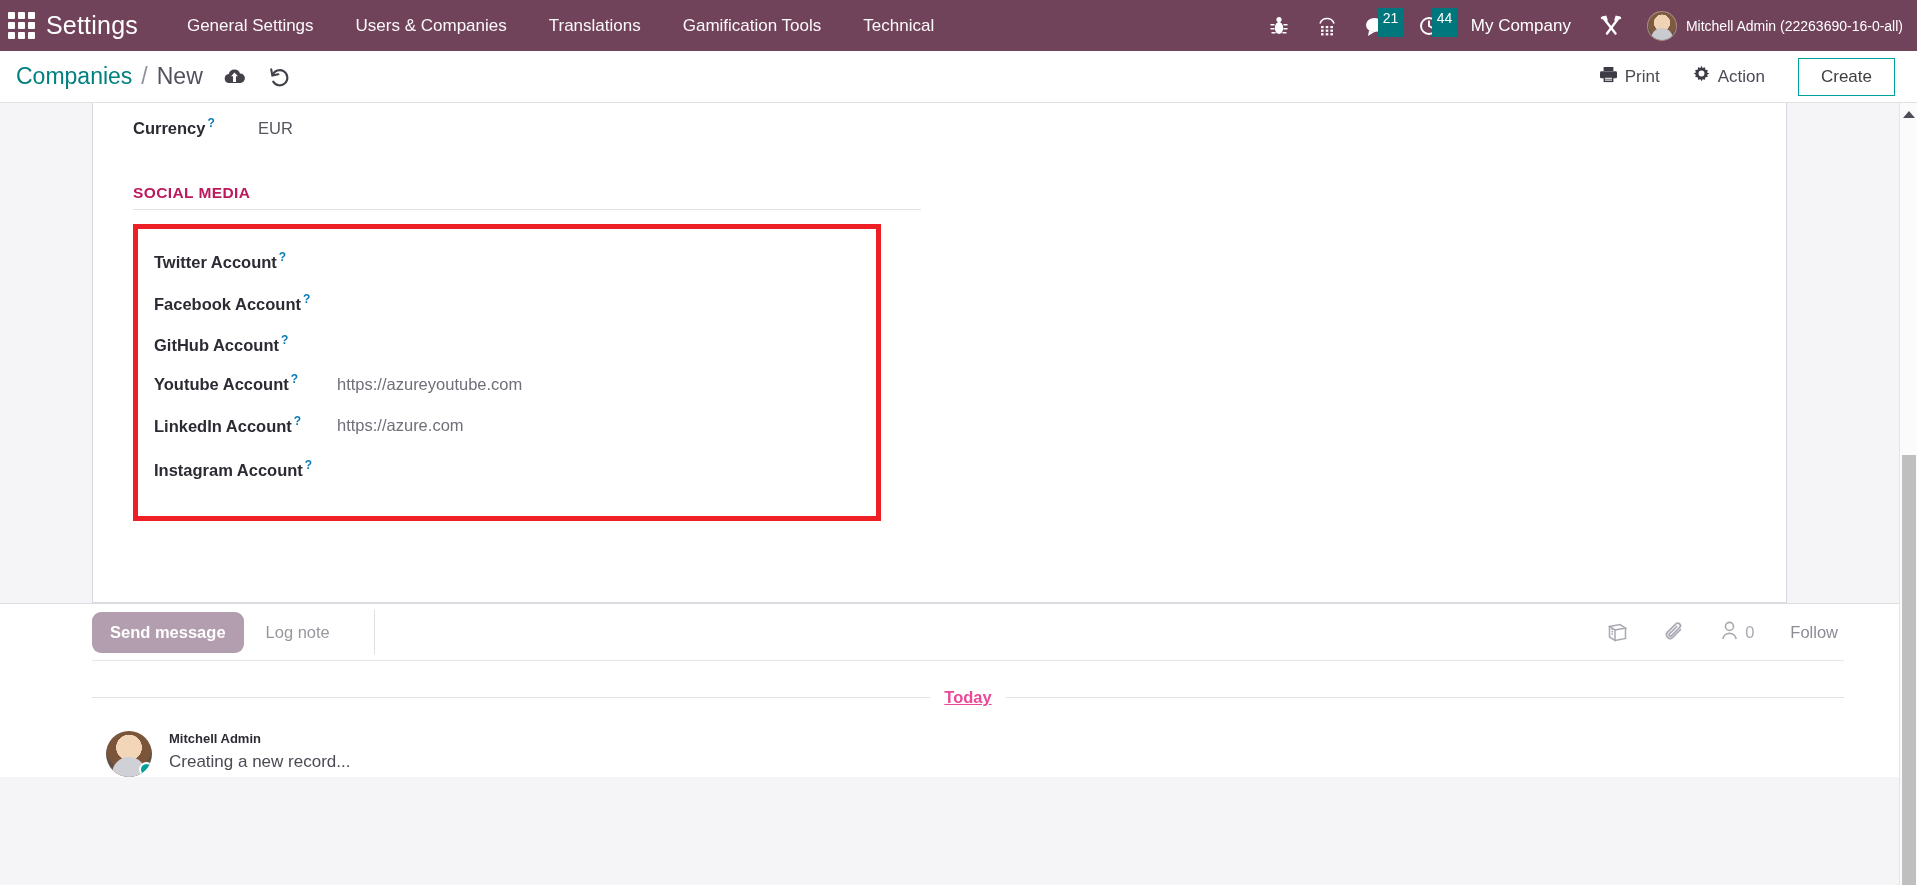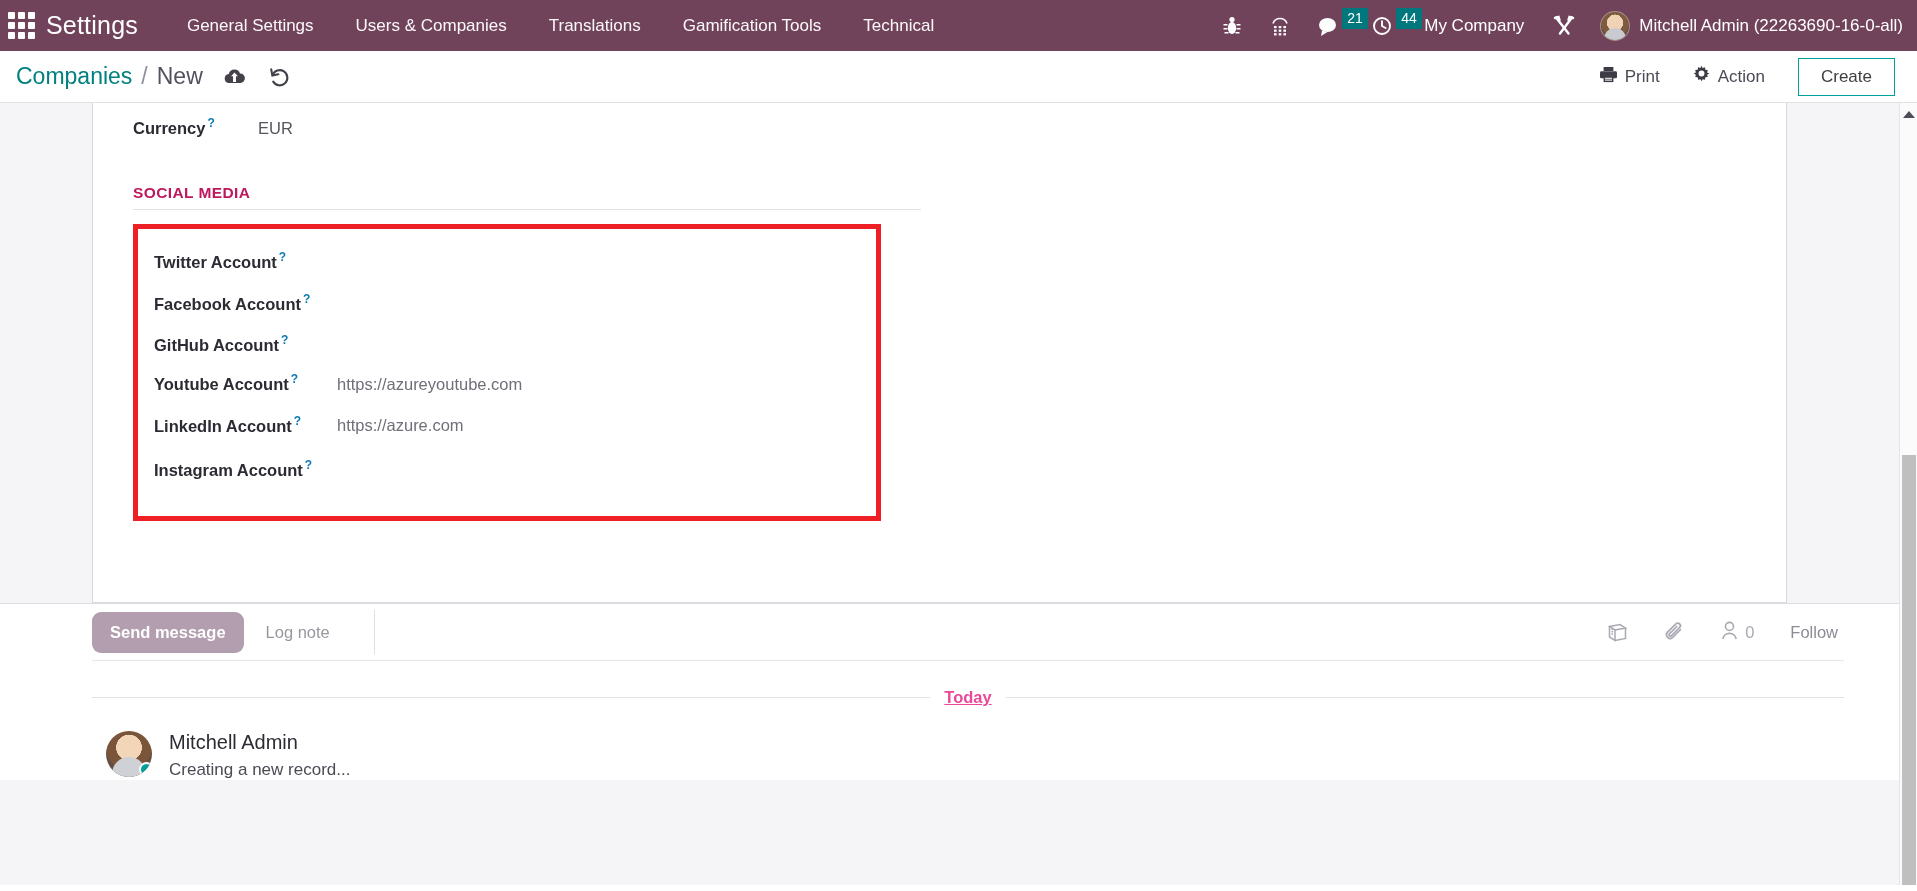--- a/index.html
+++ b/index.html
@@ -61,32 +61,32 @@
     align-items: center;
     cursor: pointer;
     height: 40px;
   }
   .nav-icon svg { display: block; }
   .badge {
     background: #00767d;
     color: #fff;
     font-size: 14px;
     line-height: 1;
-    padding: 3px 5px 4px;
+    padding: 3px 5px 12px;
     position: absolute;
     top: 2px;
-    left: 38px;
+    left: 27px;
     min-width: 21px;
     text-align: center;
     font-weight: 400;
   }
   .company-name { font-size: 17px; padding: 0 14px; white-space: nowrap; cursor: pointer; }
   .user-menu {
     display: flex; align-items: center; gap: 9px;
-    font-size: 17px; padding-left: 10px; cursor: pointer; white-space: nowrap;
+    font-size: 14px; padding-left: 10px; cursor: pointer; white-space: nowrap;
   }
   .avatar-sm {
     width: 30px; height: 30px; border-radius: 50%;
     background: radial-gradient(circle at 50% 38%, #f0d3b4 0 36%, #7d5a40 37% 62%, #6a5144 63% 100%);
     border: 1px solid rgba(255,255,255,.35);
     flex: 0 0 auto;
     overflow: hidden;
     position: relative;
   }
   .avatar-sm::after {
@@ -286,21 +286,21 @@
     position: absolute; left: 50%; top: 56%;
     transform: translateX(-50%);
     width: 34px; height: 24px; border-radius: 17px 17px 5px 5px;
     background: #cfd1d6;
   }
   .presence {
     position: absolute; right: -2px; bottom: 0;
     width: 15px; height: 15px; border-radius: 50%;
     background: #00a09d; border: 2px solid #ffffff; z-index: 2;
   }
-  .msg-author { font-size: 20px; font-weight: 400; color: #2b2b33; }
+  .msg-author { font-size: 13px; font-weight: 700; color: #2b2b33; }
   .msg-body { font-size: 17px; color: #4b4b55; padding-top: 6px; }
 </style>
 </head>
 <body>
 
 <div class="navbar">
 
   <div class="apps-grid">
     <i></i>
       <i></i>

